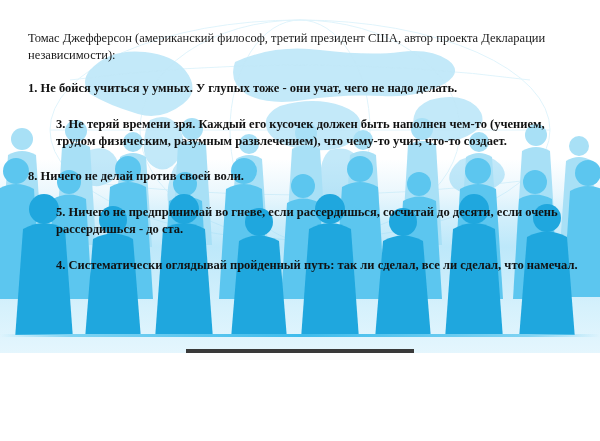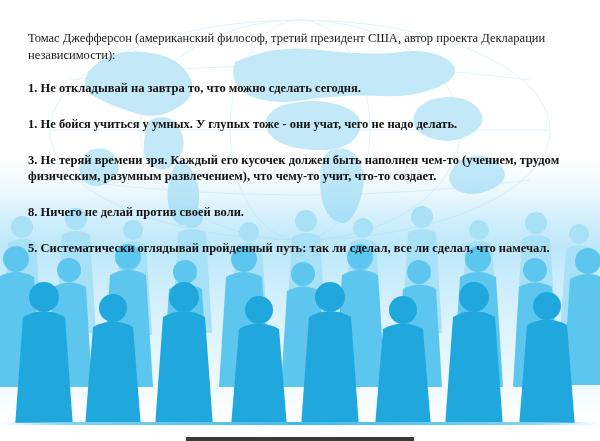--- a/index.html
+++ b/index.html
@@ -8,21 +8,21 @@
   }
   body {
     width: 600px;
     height: 441px;
     overflow: hidden;
     font-family: "Liberation Serif", serif;
   }
   #slide {
     position: relative;
     width: 600px;
-    height: 441px;
+    height: 353px;
     background: #ffffff;
     overflow: hidden;
   }
   
   .bg {
     position: absolute;
     left: 0;
     top: 0;
     width: 600px;
     height: 441px;
@@ -86,21 +86,21 @@
     margin: 0 0 16px 0;
     font-weight: normal;
   }
   .rule {
     font-size: 12.5px;
     line-height: 1.35;
     color: #111111;
     font-weight: bold;
     margin: 0 0 19px 0;
   }
-  .rule.tall { margin-bottom: 19px; }
+  .rule.tall { margin-bottom: 19px; margin-left: 28px; }
 </style>
 </head>
 <body>
 
 <div id="slide">
 
   <div class="bg"></div>
 
   <svg class="globe" viewBox="0 0 540 250" xmlns="http://www.w3.org/2000/svg">
     <g fill="#6ec9ef" opacity="0.75">
@@ -254,20 +254,20 @@
           <path d="M-3 36 q20 -11 40 0 l8 102 h-56z"></path>
         </g>
     </g>
   </svg>
 
   <div class="baseline"></div>
   <div class="footer-bar"></div>
 
   <div class="content">
     <p class="intro">Томас Джефферсон (американский философ, третий президент США, автор проекта Декларации независимости):</p>
-    <p class="rule">1. Не откладывай на завтра то, что можно сделать сегодня.</p>
     <p class="rule">1. Не бойся учиться у умных. У глупых тоже - они учат, чего не надо делать.</p>
     <p class="rule tall">3. Не теряй времени зря. Каждый его кусочек должен быть наполнен чем-то (учением, трудом физическим, разумным развлечением), что чему-то учит, что-то создает.</p>
     <p class="rule">8. Ничего не делай против своей воли.</p>
-    <p class="rule tall">5. Систематически оглядывай пройденный путь: так ли сделал, все ли сделал, что намечал.</p>
+    <p class="rule tall">5. Ничего не предпринимай во гневе, если рассердишься, сосчитай до десяти, если очень рассердишься - до ста.</p>
+    <p class="rule tall">4. Систематически оглядывай пройденный путь: так ли сделал, все ли сделал, что намечал.</p>
   </div>
 
 </div>
 
 </body></html>

